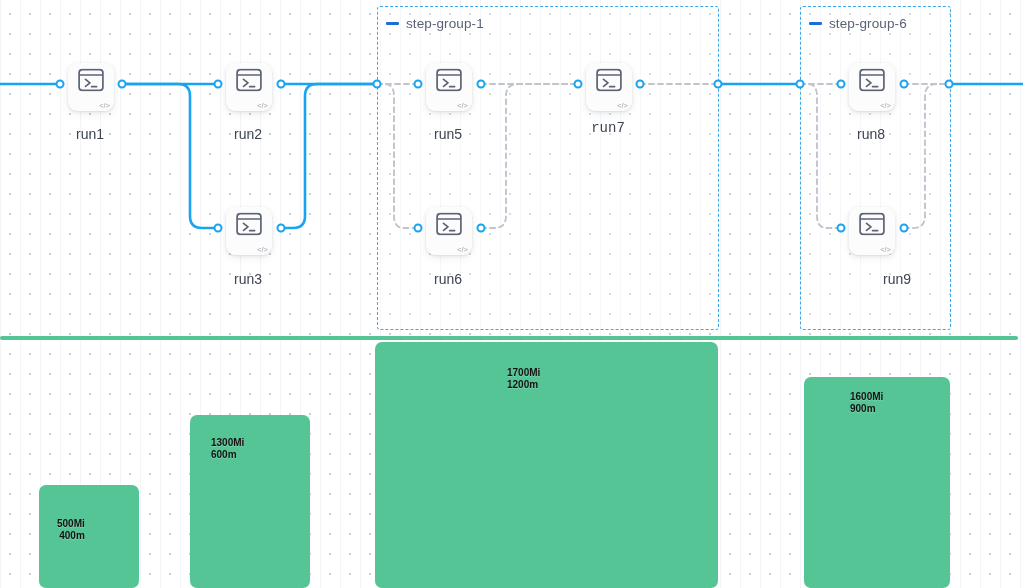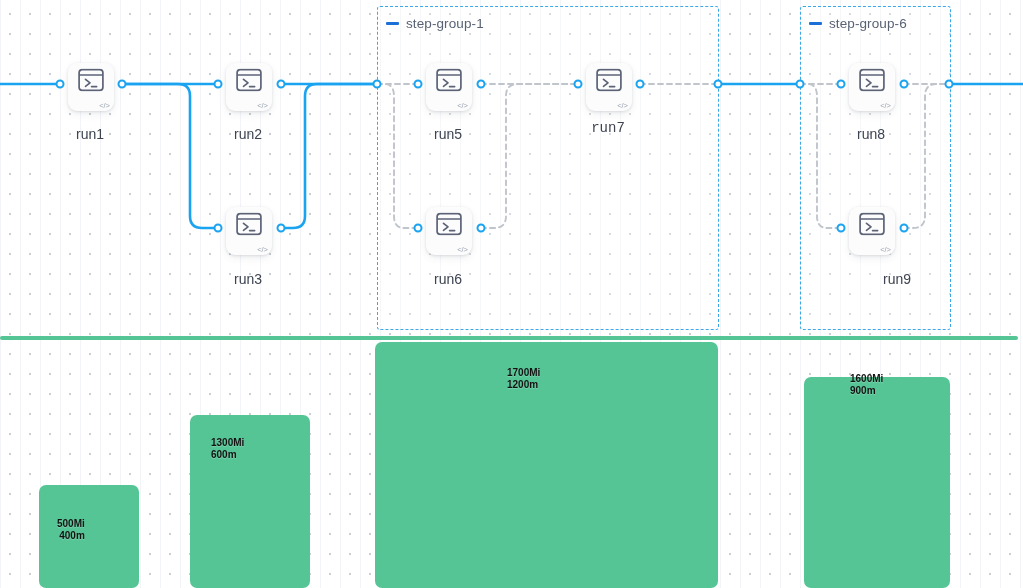--- a/index.html
+++ b/index.html
@@ -319,15 +319,15 @@
 
   <div class="bar" style="left:190px; top:415px; width:120px; height:173px;"></div>
   <div class="bar-text" style="left:211px; top:437px;">1300Mi
 600m</div>
 
   <div class="bar" style="left:375px; top:342px; width:343px; height:246px;"></div>
   <div class="bar-text" style="left:507px; top:367px;">1700Mi
 1200m</div>
 
   <div class="bar" style="left:804px; top:377px; width:146px; height:211px;"></div>
-  <div class="bar-text" style="left:850px; top:373px;">1600Mi
+  <div class="bar-text" style="left:850px; top:391px;">1600Mi
 900m</div>
 </div>
 
 </body></html>

